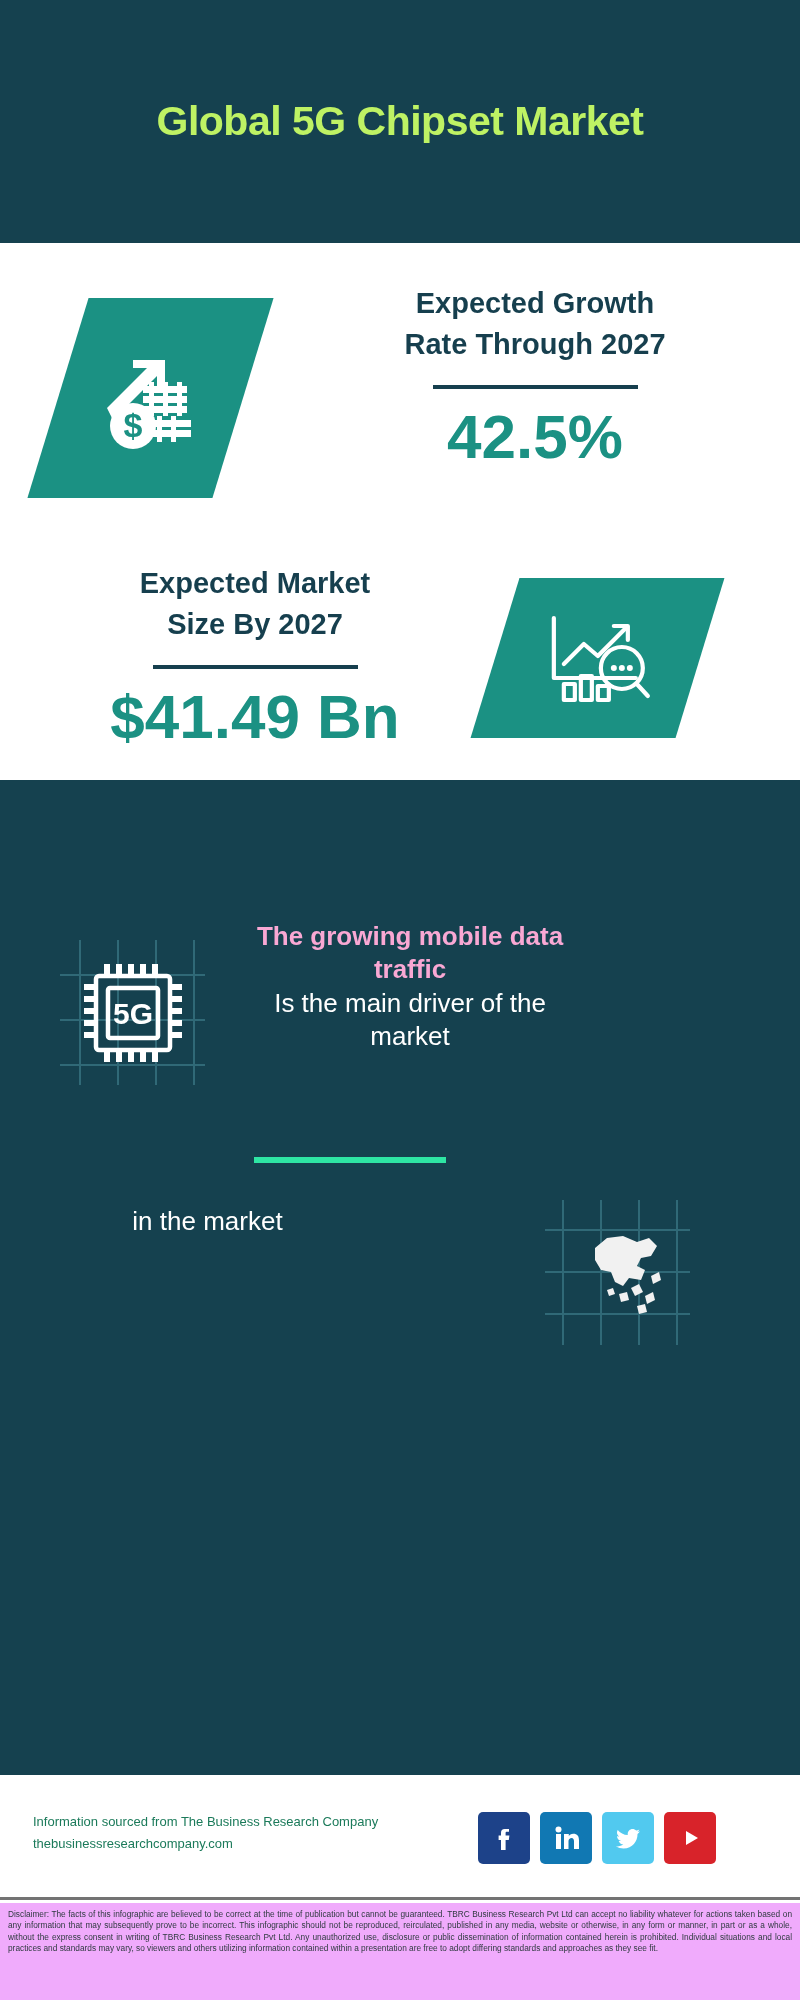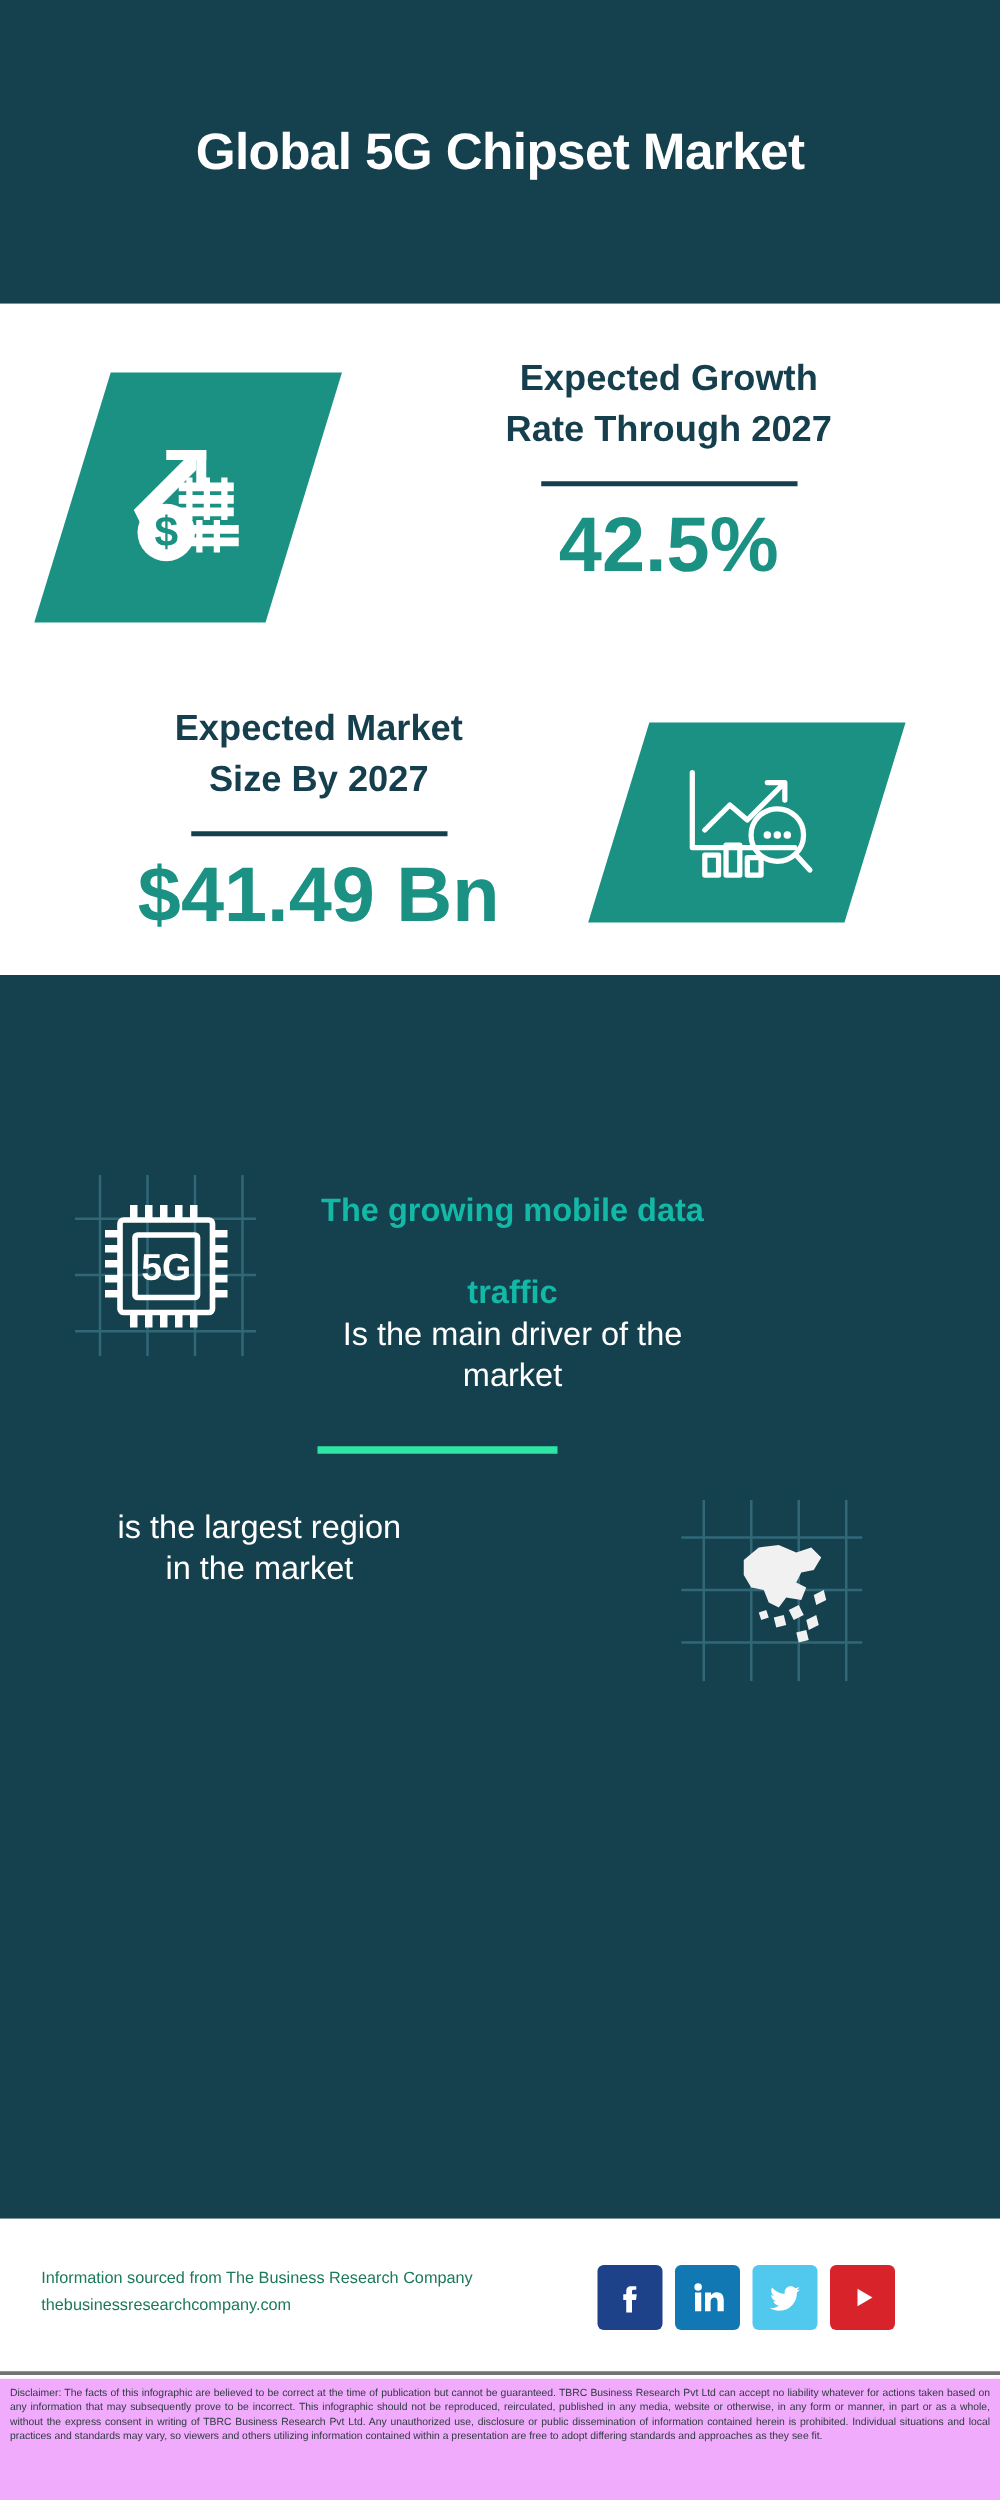--- a/index.html
+++ b/index.html
@@ -10,21 +10,21 @@
     color:#163f4e;
   }
 
   
   .header {
     position:absolute; left:0; top:0; width:800px; height:243px;
     background:#15414f;
     display:flex; align-items:center; justify-content:center;
   }
   .header-title {
-    color:#ffffff; font-size:41px; font-weight:bold;
+    color:#bef264; font-size:41px; font-weight:bold;
     letter-spacing:-0.5px; text-align:center;
   }
 
   
   .white-area {
     position:absolute; left:0; top:243px; width:800px; height:537px;
     background:#ffffff;
   }
 
   
@@ -58,21 +58,21 @@
 
   
   .dark-area {
     position:absolute; left:0; top:780px; width:800px; height:995px;
     background:#15414f; overflow:hidden;
   }
   .skyline { position:absolute; left:0; top:20px; width:800px; height:120px; }
   .point-icon { position:absolute; }
   .point-copy { position:absolute; text-align:center; }
   .accent-line {
-    font-size:26px; font-weight:bold; color:#14b8a6; line-height:1.28;margin-top:32px;
+    font-size:26px; font-weight:bold; color:#f9a8d4; line-height:1.28;
   }
   .plain-line {
     font-size:26px; color:#ffffff; line-height:1.28; font-weight:normal;
   }
   .mid-rule {
     position:absolute; left:254px; top:1157px; width:192px; height:6px;
     background:#2ee5a4;
   }
 
   
@@ -243,21 +243,20 @@
   </div>
 
   <div class="point-copy" style="left:245px; top:140px; width:330px;">
     <div class="accent-line">The growing mobile data</div>
     <div class="accent-line">traffic</div>
     <div class="plain-line">Is the main driver of the</div>
     <div class="plain-line">market</div>
   </div>
 
   <div class="point-copy" style="left:30px; top:425px; width:355px;">
-    <div class="plain-line">is the largest region</div>
     <div class="plain-line">in the market</div>
   </div>
 
   <div class="point-icon" style="left:545px; top:420px;">
     <svg width="145" height="145" viewBox="0 0 145 145">
       <g stroke="#35707f" stroke-width="2" opacity="0.85">
         <line x1="0" y1="30" x2="145" y2="30"></line>
         <line x1="0" y1="72" x2="145" y2="72"></line>
         <line x1="0" y1="114" x2="145" y2="114"></line>
         <line x1="18" y1="0" x2="18" y2="145"></line>

